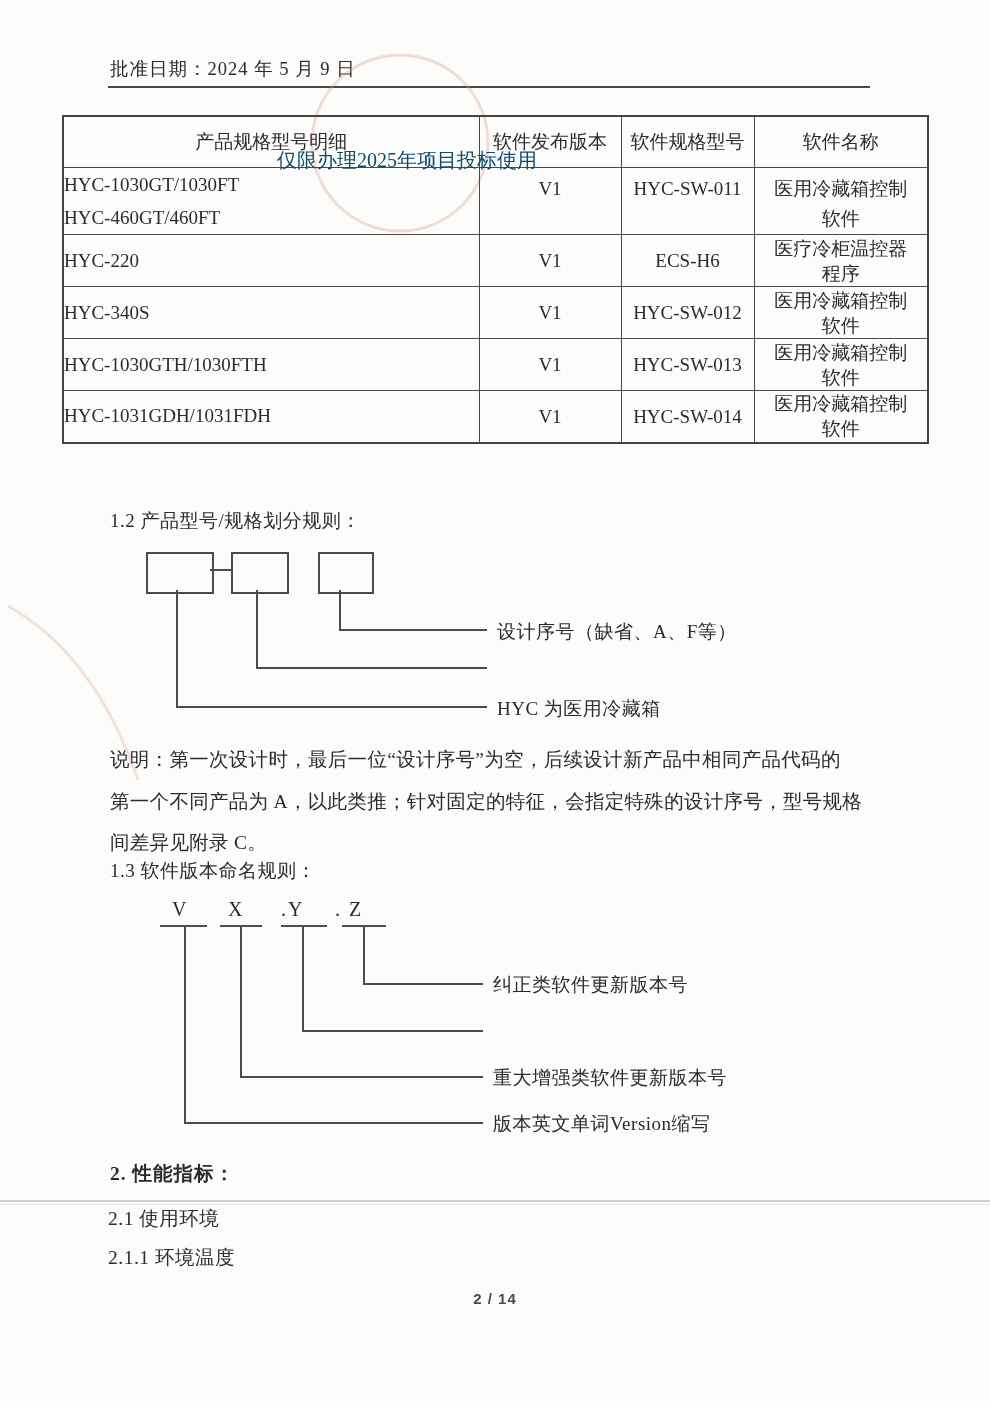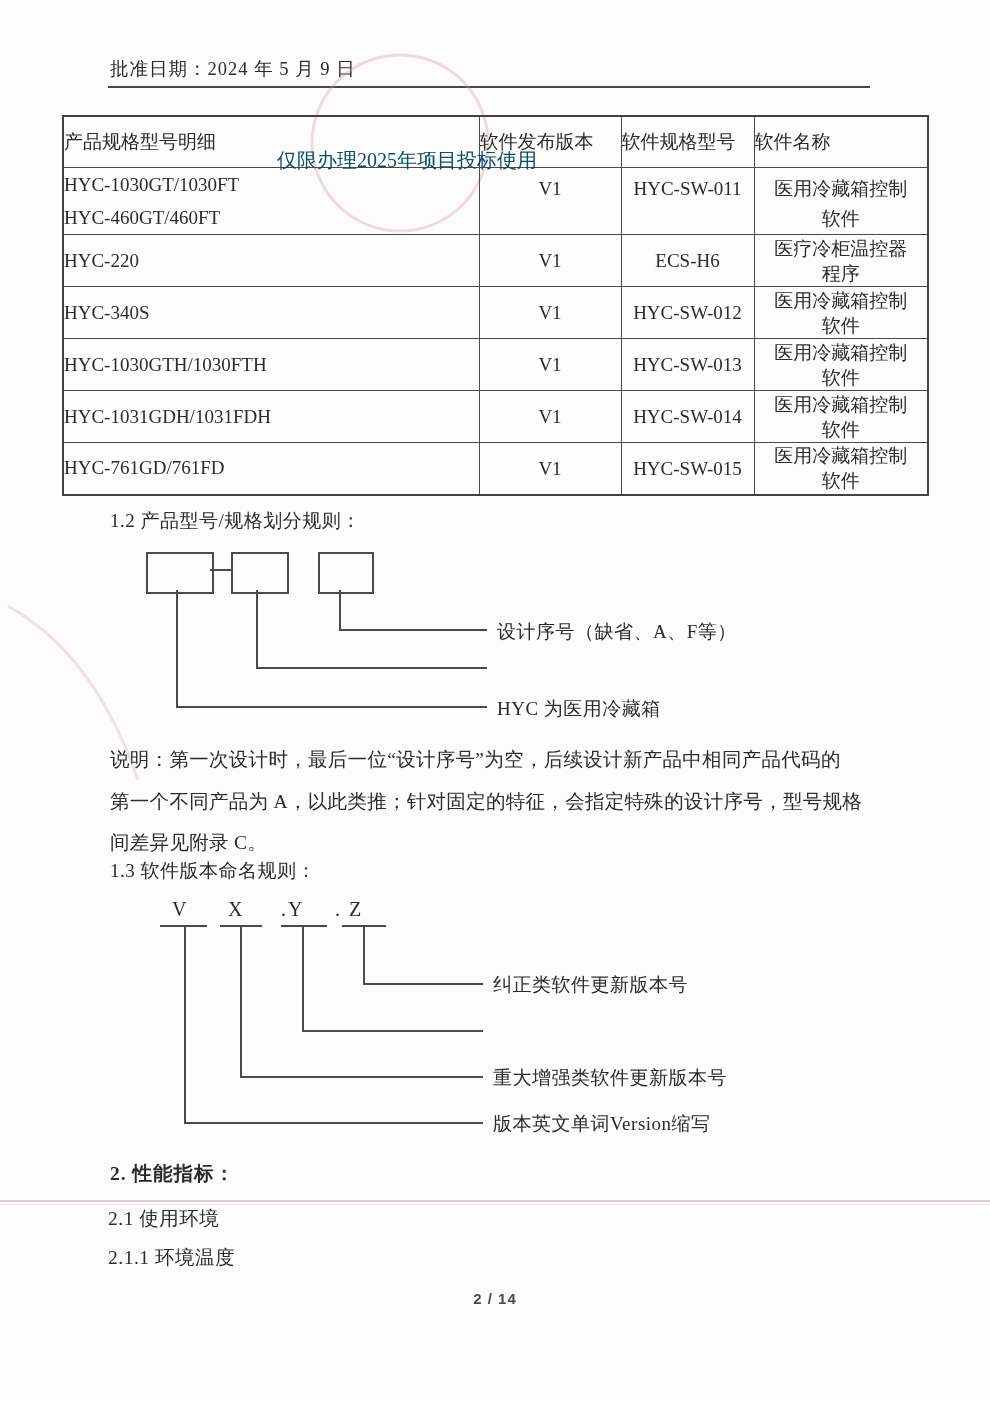--- a/index.html
+++ b/index.html
@@ -29,21 +29,21 @@
   table.spec {
     position:absolute; left:62px; top:115px; z-index:2;
     border-collapse:collapse; table-layout:fixed; width:865px;
     background:transparent;
   }
   table.spec td, table.spec th {
     border:1.5px solid #494949; font-weight:normal;
     font-size:19px; padding:0; overflow:hidden;
   }
   table.spec { border:2.5px solid #424242; }
-  th.h { font-weight:bold; text-align:left; height:50px; }
+  th.h { font-weight:bold; text-align:center; height:50px; }
   td.model { text-align:left; padding-left:8px; white-space:pre-line; }
   td.c { text-align:center; white-space:pre-line; }
   tr.r1 { height:66px; }
   tr.r { height:52px; }
   tr.r1 td.model { line-height:33px; vertical-align:middle; }
   tr.r1 td.c { vertical-align:top; padding-top:6px; line-height:30px; }
   tr.r td.c { line-height:25px; vertical-align:middle; }
   tr.r td.model { vertical-align:middle; }
 
   
@@ -129,27 +129,20 @@
       <td class="c">医用冷藏箱控制
 软件</td>
     </tr>
     <tr class="r">
       <td class="model">HYC-1031GDH/1031FDH</td>
       <td class="c">V1</td>
       <td class="c">HYC-SW-014</td>
       <td class="c">医用冷藏箱控制
 软件</td>
     </tr>
-    <tr class="r">
-      <td class="model">HYC-761GD/761FD</td>
-      <td class="c">V1</td>
-      <td class="c">HYC-SW-015</td>
-      <td class="c">医用冷藏箱控制
-软件</td>
-    </tr>
   </tbody>
     </table>
 
   <div class="abs txt h12">1.2 产品型号/规格划分规则：</div>
 
   <div class="dbox" style="left:146px;top:552px;width:64px;height:38px;"></div>
   <div class="dbox" style="left:231px;top:552px;width:54px;height:38px;"></div>
   <div class="dbox" style="left:318px;top:552px;width:52px;height:38px;"></div>
   <div class="hline" style="left:210px;top:569px;width:21px;"></div>
   <div class="vline" style="left:176px;top:590px;height:118px;"></div>

